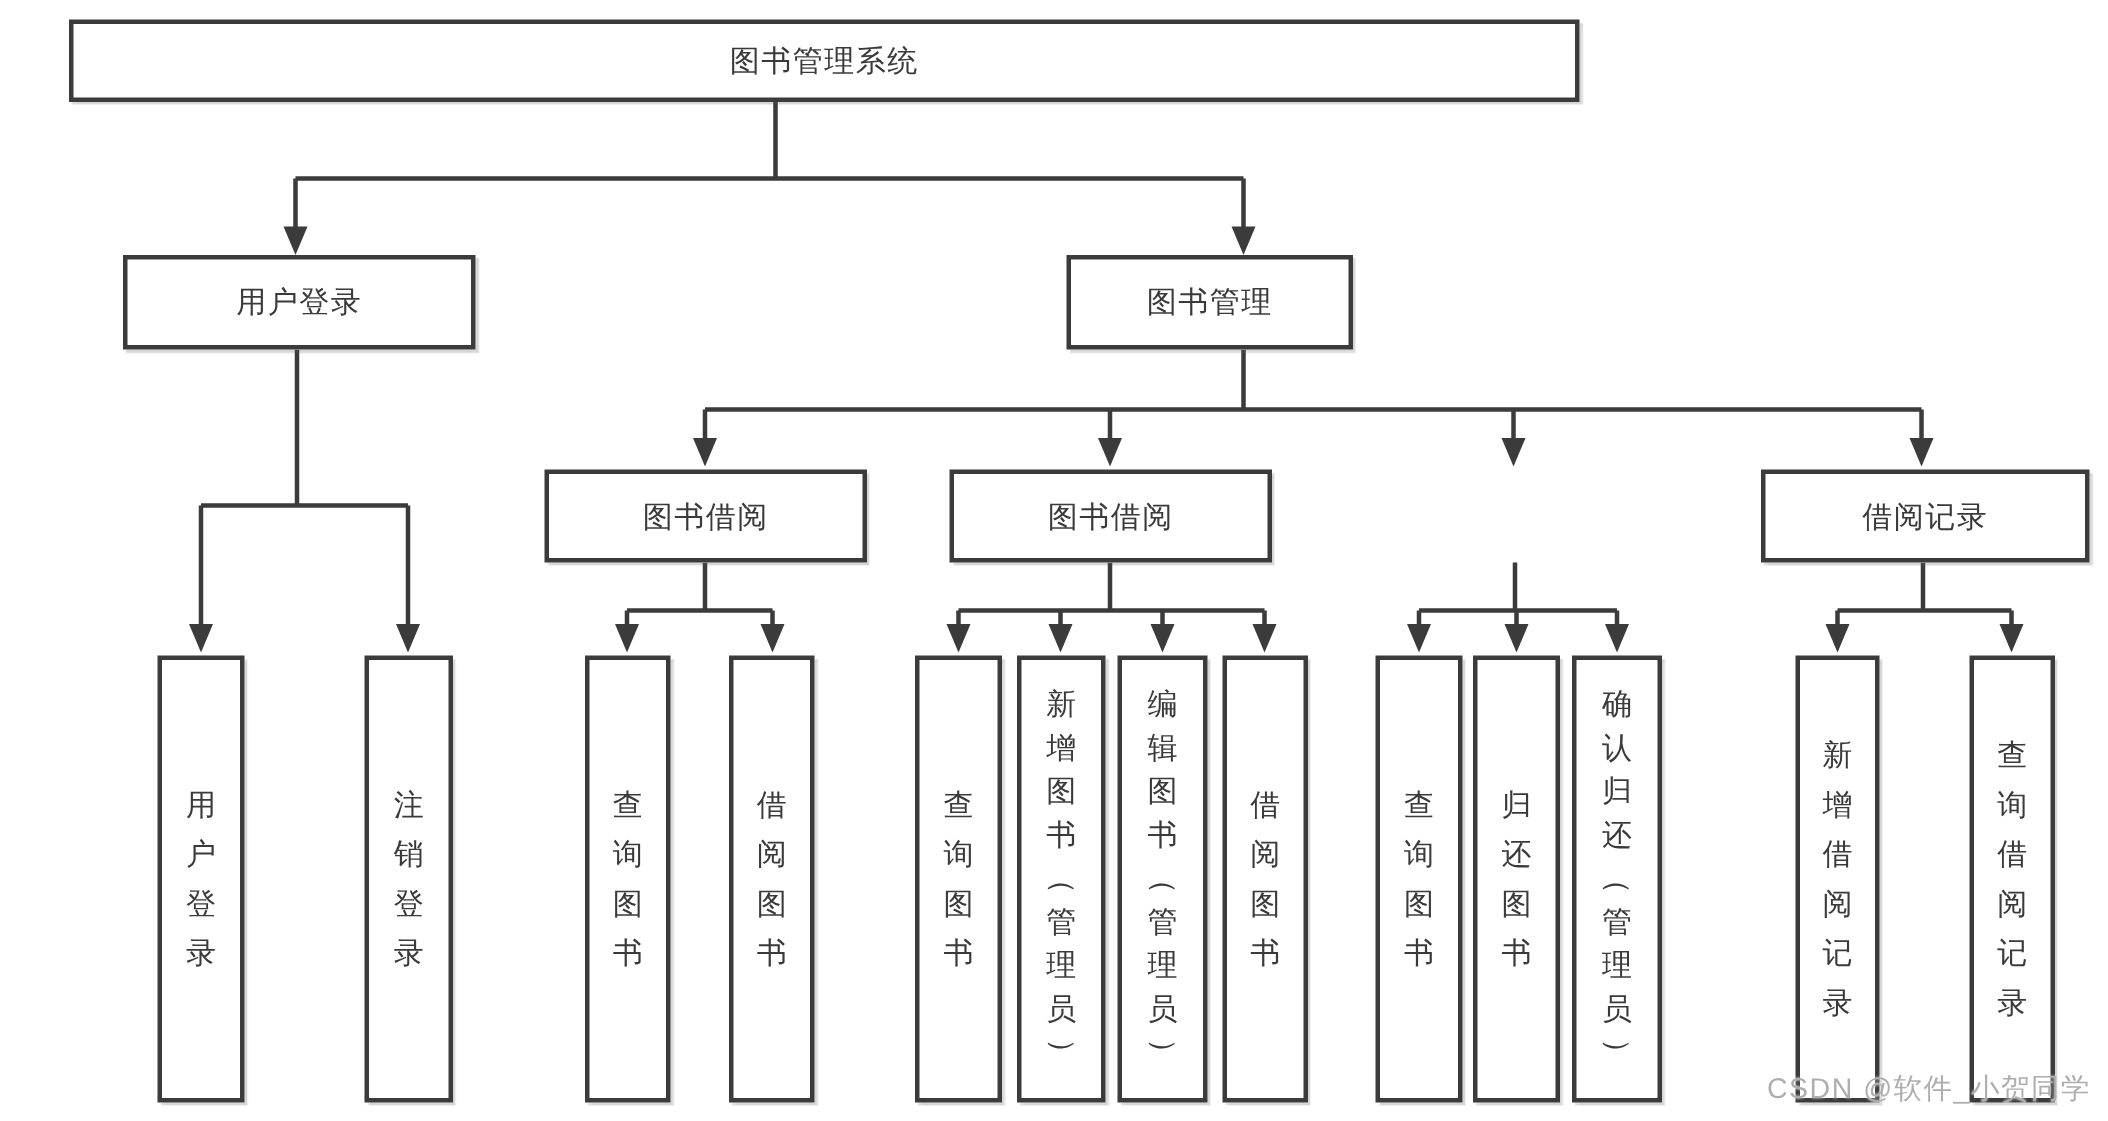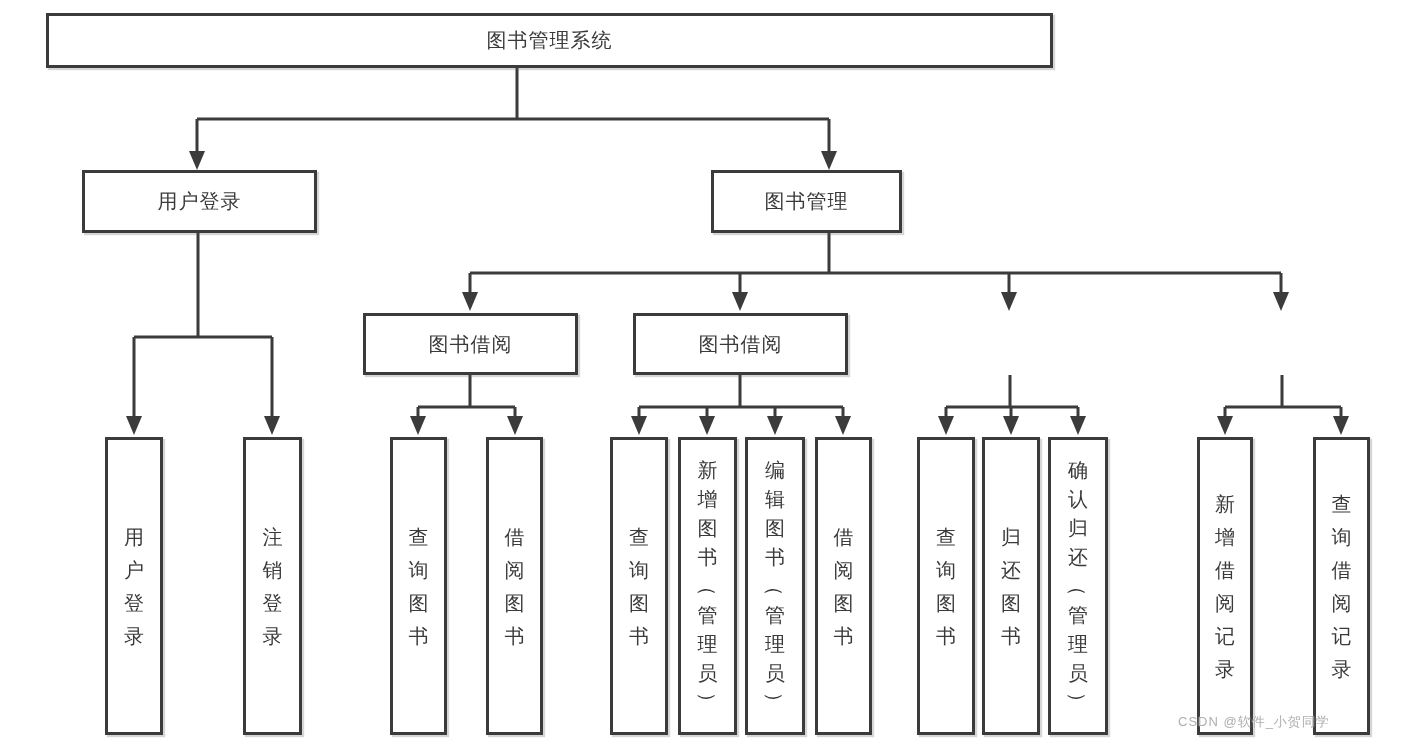--- a/index.html
+++ b/index.html
@@ -47,21 +47,21 @@
     gap:13px;
     font-size:20px;line-height:1;color:var(--text);
   }
   .leaf--tight .vtext{gap:9px;}
   .vtext span{display:block;}
   .vtext span.rot{transform:rotate(90deg);}
   #watermark{
     position:absolute;
     left:1178px;top:713px;
     z-index:3;
-    font-size:13px;
+    font-size:19px;
     color:var(--watermark);
     text-shadow:0 0 2px #ffffff;
     white-space:nowrap;
     letter-spacing:1px;
   }
 </style>
 </head>
 <body>
 
 <div id="canvas">
@@ -111,20 +111,23 @@
   </div>
   <div class="node" style="left:711px;top:170px;width:191px;height:63px;align-items:center;">
     <span class="label">图书管理</span>
   </div>
 
   <div class="node" style="left:363px;top:313px;width:215px;height:62px;">
     <span class="label">图书借阅</span>
   </div>
   <div class="node" style="left:633px;top:313px;width:215px;height:62px;">
     <span class="label">图书借阅</span>
+  </div>
+  <div class="node" style="left:1174px;top:313px;width:219px;height:62px;">
+    <span class="label">借阅记录</span>
   </div>
 
   <div class="leaf" style="left:105px;width:58px;">
     <div class="vtext">
         <span>用</span>
         <span>户</span>
         <span>登</span>
         <span>录</span>
       </div>
   </div>

